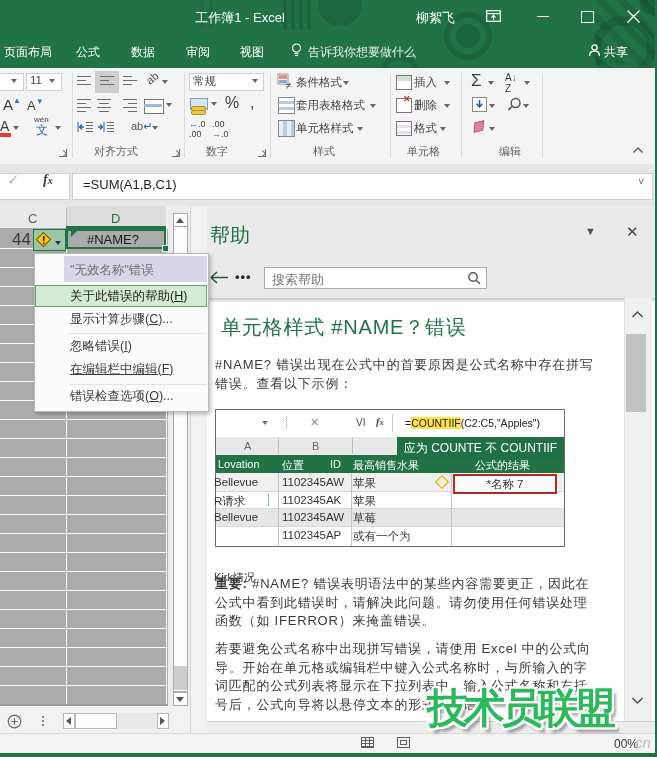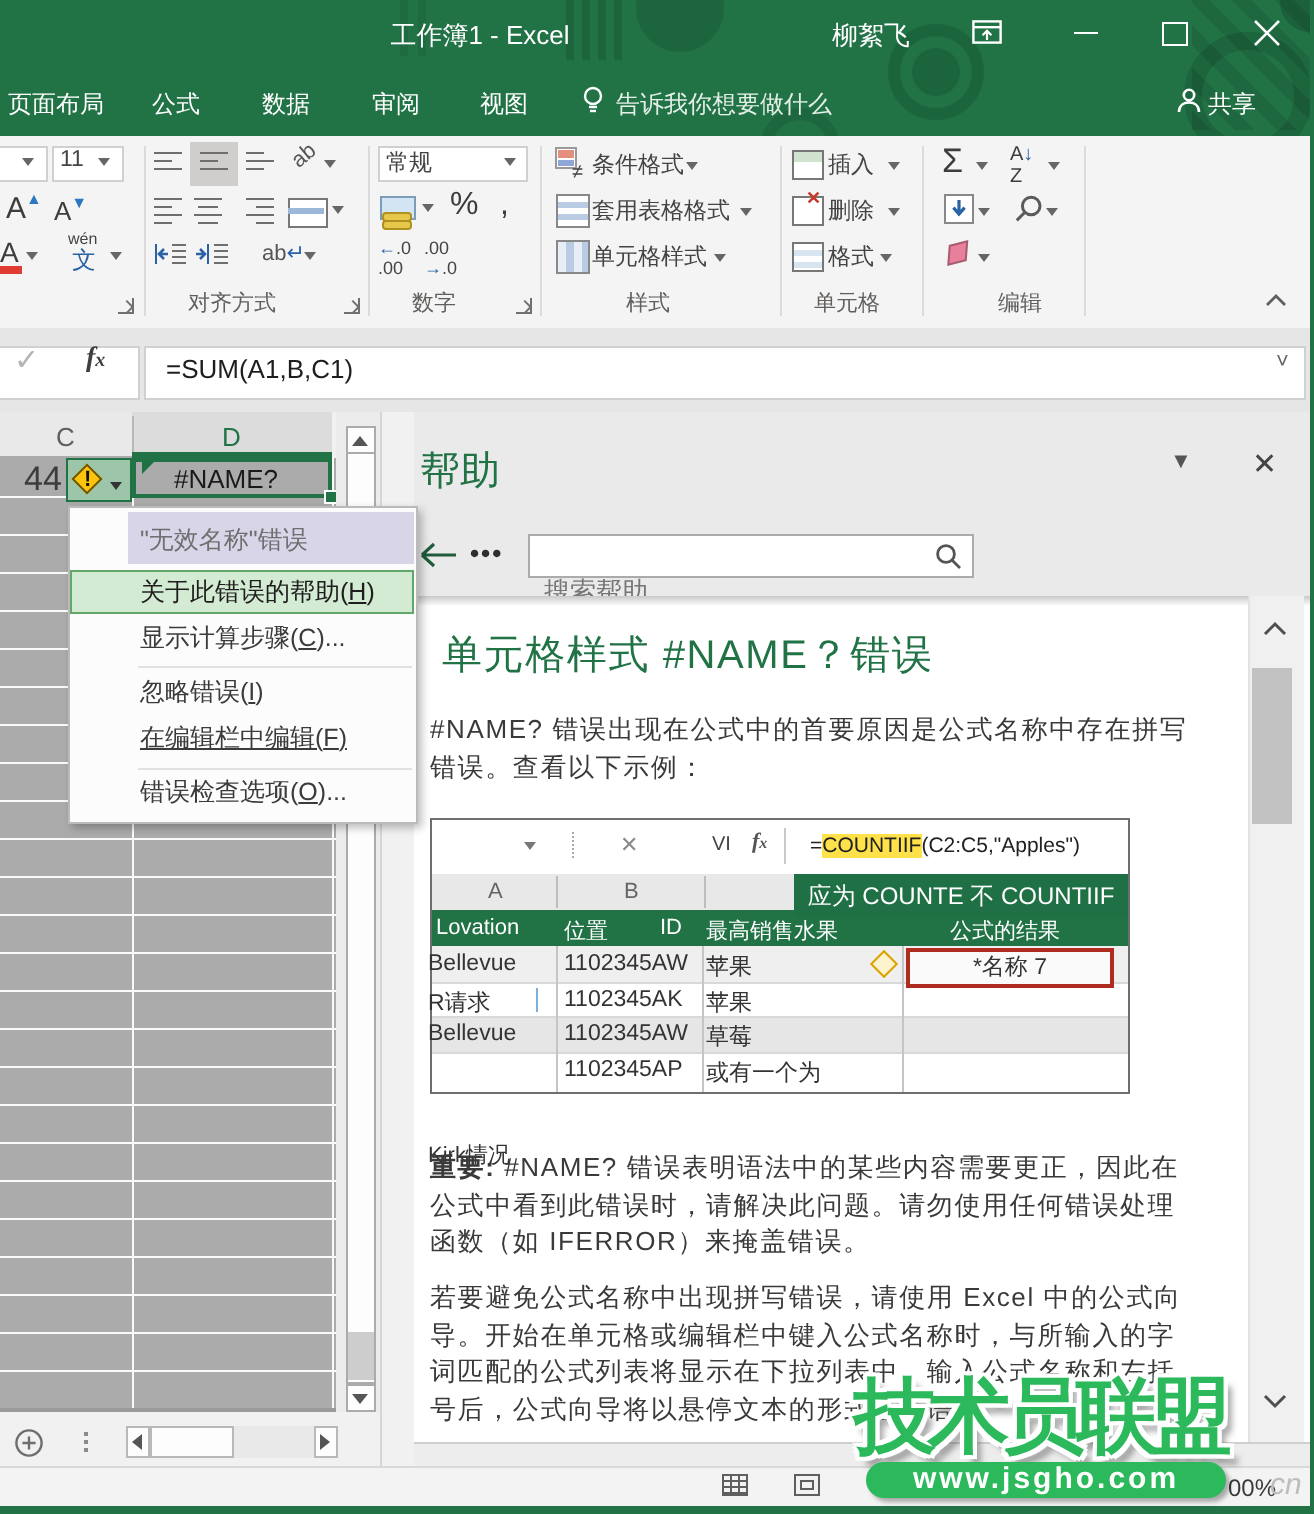--- a/index.html
+++ b/index.html
@@ -287,21 +287,21 @@
 </div>
 <div id="pane" class="abs">
   <div class="abs" style="left:3px;top:16px;font-size:20px;color:#217346;">帮助</div>
   <div class="abs" style="left:378px;top:19px;font-size:11px;color:#555;">▼</div>
   <div class="abs" style="left:419px;top:17px;font-size:15px;color:#444;">✕</div>
   <svg class="abs" style="left:3px;top:65px;" width="19" height="13" viewBox="0 0 19 13">
         <path d="M1 6.5 H18 M1 6.5 L7 1 M1 6.5 L7 12" fill="none" stroke="#1f5c39" stroke-width="1.6"></path>
       </svg>
   <div class="abs" style="left:28px;top:63px;font-size:13px;color:#2e2e2e;font-weight:bold;letter-spacing:1px;">•••</div>
   <div class="abs" style="left:57px;top:61px;width:223px;height:22px;background:#fff;border:1px solid #ababab;box-sizing:border-box;"></div>
-  <div class="abs" style="left:65px;top:65px;font-size:13px;color:#767676;margin-top:16px;">搜索帮助</div>
+  <div class="abs" style="left:65px;top:65px;font-size:13px;color:#767676;">搜索帮助</div>
   <svg class="abs" style="left:260px;top:65px;" width="14" height="14" viewBox="0 0 14 14">
         <circle cx="6" cy="6" r="4.2" fill="none" stroke="#555" stroke-width="1.4"></circle>
         <line x1="9.2" y1="9.2" x2="13" y2="13" stroke="#555" stroke-width="1.4"></line>
       </svg>
 
   <div class="abs" style="left:0;top:92px;width:448px;height:424px;background:#fff;"></div>
   <div class="abs" style="left:0;top:92px;width:448px;height:5px;background:linear-gradient(180deg,#c9c9c9,transparent);"></div>
   <div class="abs" style="left:14px;top:108px;font-size:20px;color:#217346;letter-spacing:0.8px;">单元格样式 #NAME？错误</div>
   <div class="abs" style="left:8px;top:150px;font-size:13px;line-height:18.5px;color:#3a3a3a;letter-spacing:0.8px;">#NAME? 错误出现在公式中的首要原因是公式名称中存在拼写<br>错误。查看以下示例：</div>
 
@@ -385,16 +385,15 @@
 <div id="status" class="abs">
   <div class="abs" style="left:361px;top:3px;width:13px;height:11px;border:1px solid #5f5f5f;box-sizing:border-box;background:repeating-linear-gradient(90deg,transparent 0 3px,#5f5f5f 3px 4px),repeating-linear-gradient(180deg,transparent 0 2px,#5f5f5f 2px 3px);"></div>
   <div class="abs" style="left:397px;top:3px;width:13px;height:11px;border:1px solid #5f5f5f;box-sizing:border-box;"></div>
   <div class="abs" style="left:400px;top:6px;width:7px;height:5px;border:1px solid #5f5f5f;box-sizing:border-box;"></div>
   <div class="abs" style="left:614px;top:3px;font-size:12px;color:#3a3a3a;">00%</div>
   <div class="abs" style="left:635px;top:0px;font-size:15px;color:#bdbdbd;font-style:italic;">cn</div>
 </div>
 <div id="greenbottom" class="abs"></div>
 
 <div class="abs" style="left:427px;top:681px;width:234px;height:50px;z-index:60;font-weight:900;font-size:41px;color:#2cb95c;letter-spacing:-4px;white-space:nowrap;text-shadow:-2px -2px 0 #fff,2px -2px 0 #fff,-2px 2px 0 #fff,2px 2px 0 #fff,-2px 0 0 #fff,2px 0 0 #fff,0 -2px 0 #fff,0 2px 0 #fff,4px 5px 3px rgba(90,90,90,.55);">技术员联盟</div>
-<div class="abs" style="left:433px;top:731px;width:180px;height:18px;background:#2cb95c;border-radius:9px;z-index:60;box-shadow:2px 2px 2px rgba(0,0,0,.3);color:#fff;font-weight:bold;font-size:15px;text-align:center;line-height:18px;letter-spacing:1.5px;">www.jsgho.com</div>
 <div id="rightborder" class="abs"></div>
 
 </div>
 
 </body></html>

